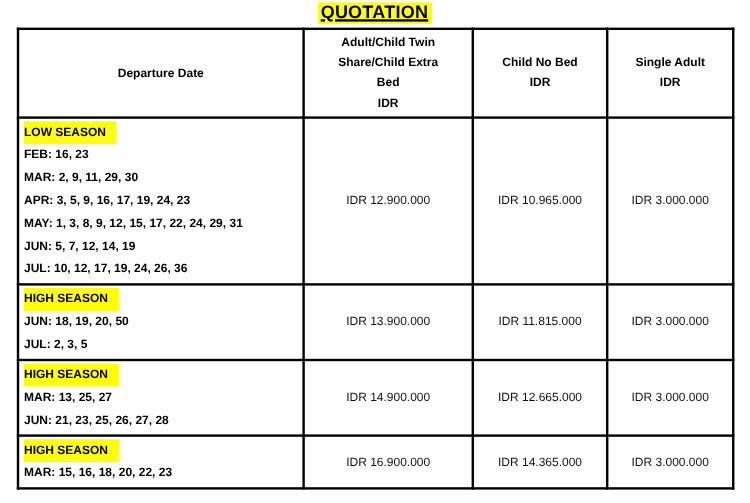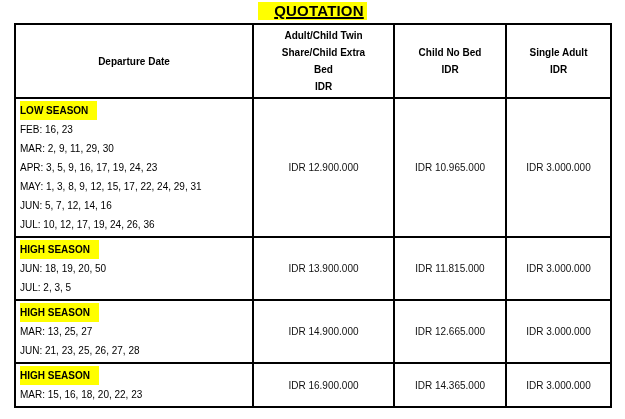--- a/index.html
+++ b/index.html
@@ -13,21 +13,21 @@
   }
   .page { position: relative; width: 625px; height: 419px; }
   .title-wrap { text-align: center; padding-top: 2px; height: 21px; }
   .title {
     display: inline-block;
     background: var(--highlight);
     font-weight: bold;
     font-size: 15px;
     text-decoration: underline;
     text-decoration-thickness: 2px;
-    padding: 0 3px 1px 16px;
+    padding: 0 3px 1px 2px;
     letter-spacing: 0.2px;
   }
   table.quote {
     position: absolute;
     left: 14px; top: 23px;
     width: 596px;
     border-collapse: collapse;
     table-layout: fixed;
   }
   table.quote td, table.quote th {
@@ -53,21 +53,21 @@
     font-weight: normal;
     font-size: 13.5px;
     color: #111111;
   }
   .season {
     display: inline-block;
     background: var(--highlight);
     font-weight: bold;
     padding-right: 9px;
   }
-  .date-line { font-weight: normal; }
+  .date-line { font-weight: bold; }
 </style>
 </head>
 <body>
 
 <div class="page">
 
   <div class="title-wrap">
     <span class="title">QUOTATION</span>
   </div>
 
@@ -92,21 +92,21 @@
 IDR</th>
     </tr>
 
     <tr style="height:118px">
       <td class="dates">
         <div><span class="season">LOW SEASON</span></div>
         <div class="date-line">FEB: 16, 23</div>
         <div class="date-line">MAR: 2, 9, 11, 29, 30</div>
         <div class="date-line">APR: 3, 5, 9, 16, 17, 19, 24, 23</div>
         <div class="date-line">MAY: 1, 3, 8, 9, 12, 15, 17, 22, 24, 29, 31</div>
-        <div class="date-line">JUN: 5, 7, 12, 14, 16</div>
+        <div class="date-line">JUN: 5, 7, 12, 14, 19</div>
         <div class="date-line">JUL: 10, 12, 17, 19, 24, 26, 36</div>
       </td>
       <td class="price">IDR 12.900.000</td>
       <td class="price">IDR 10.965.000</td>
       <td class="price">IDR 3.000.000</td>
     </tr>
 
     <tr style="height:58px">
       <td class="dates">
         <div><span class="season">HIGH SEASON</span></div>

